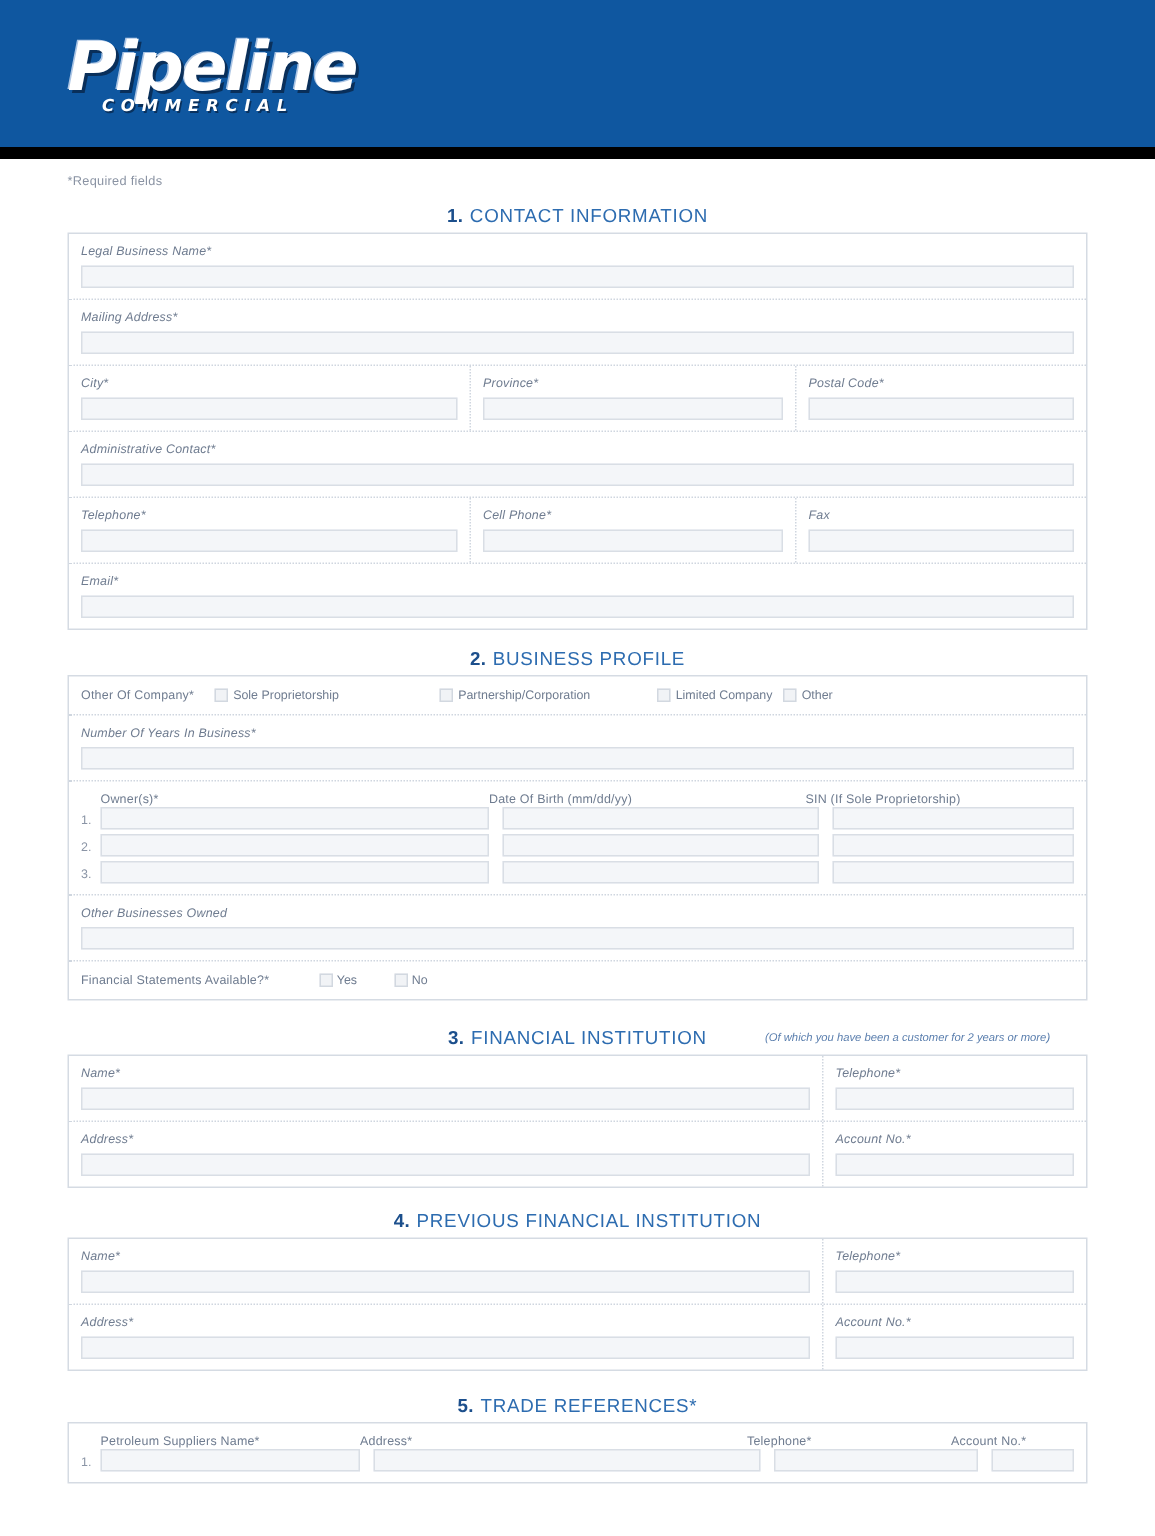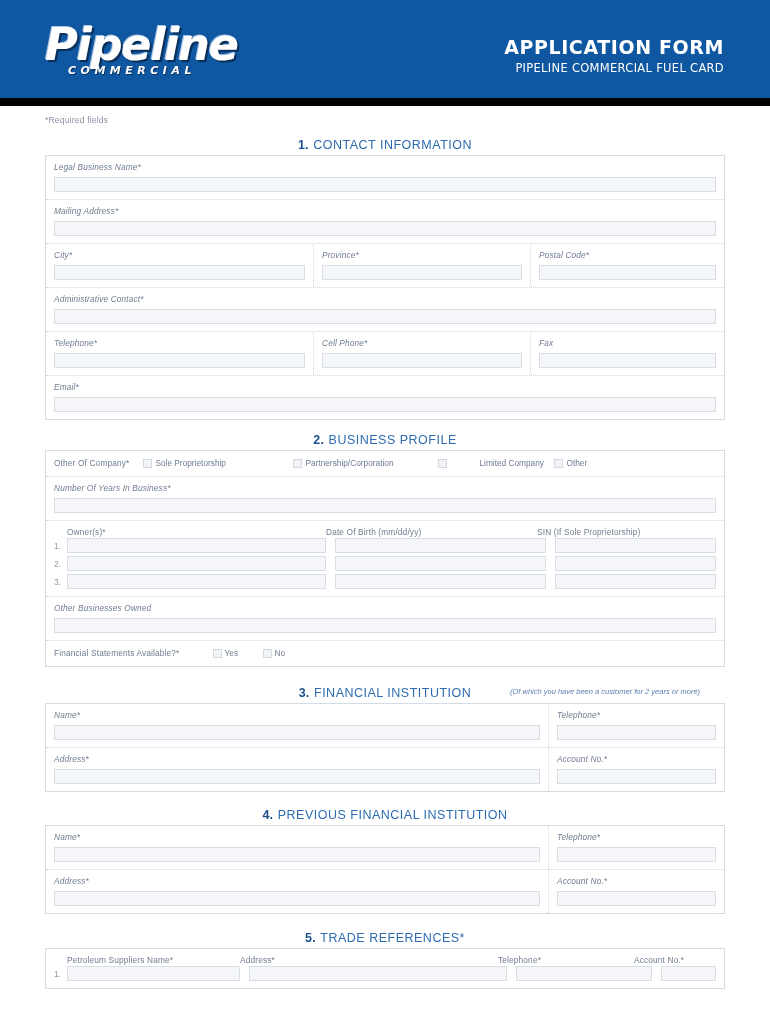--- a/index.html
+++ b/index.html
@@ -231,24 +231,20 @@
   .tr-block:last-child { border-bottom: none; }
 </style>
 </head>
 <body>
 
 <div class="header">
   <div class="logo">
     <div class="logo-word">Pipeline</div>
     <div class="logo-sub">COMMERCIAL</div>
   </div>
-  <div class="header-titles">
-    <div class="header-title">APPLICATION FORM</div>
-    <div class="header-subtitle">PIPELINE COMMERCIAL FUEL CARD</div>
-  </div>
 </div>
 
 <div class="sheet">
 
   <div class="required-note">*Required fields</div>
 
   <div class="section-head">
     <span class="num">1.</span>
     <span class="ttl">CONTACT INFORMATION</span>
   </div>
@@ -318,21 +314,21 @@
       <span class="chk-lbl">Other Of Company*</span>
       <div class="chk-group" style="margin-left:14px;">
         <div class="chk-opt" style="width:150px;">
           <span class="cbox"></span>
           <span>Sole Proprietorship</span>
         </div>
         <div class="chk-opt" style="width:145px;">
           <span class="cbox"></span>
           <span>Partnership/Corporation</span>
         </div>
-        <div class="chk-opt" style="width:116px;gap:29px;">
+        <div class="chk-opt" style="width:84px;">
           <span class="cbox"></span>
           <span>Limited Company</span>
         </div>
         <div class="chk-opt">
           <span class="cbox"></span>
           <span>Other</span>
         </div>
       </div>
     </div>
 

